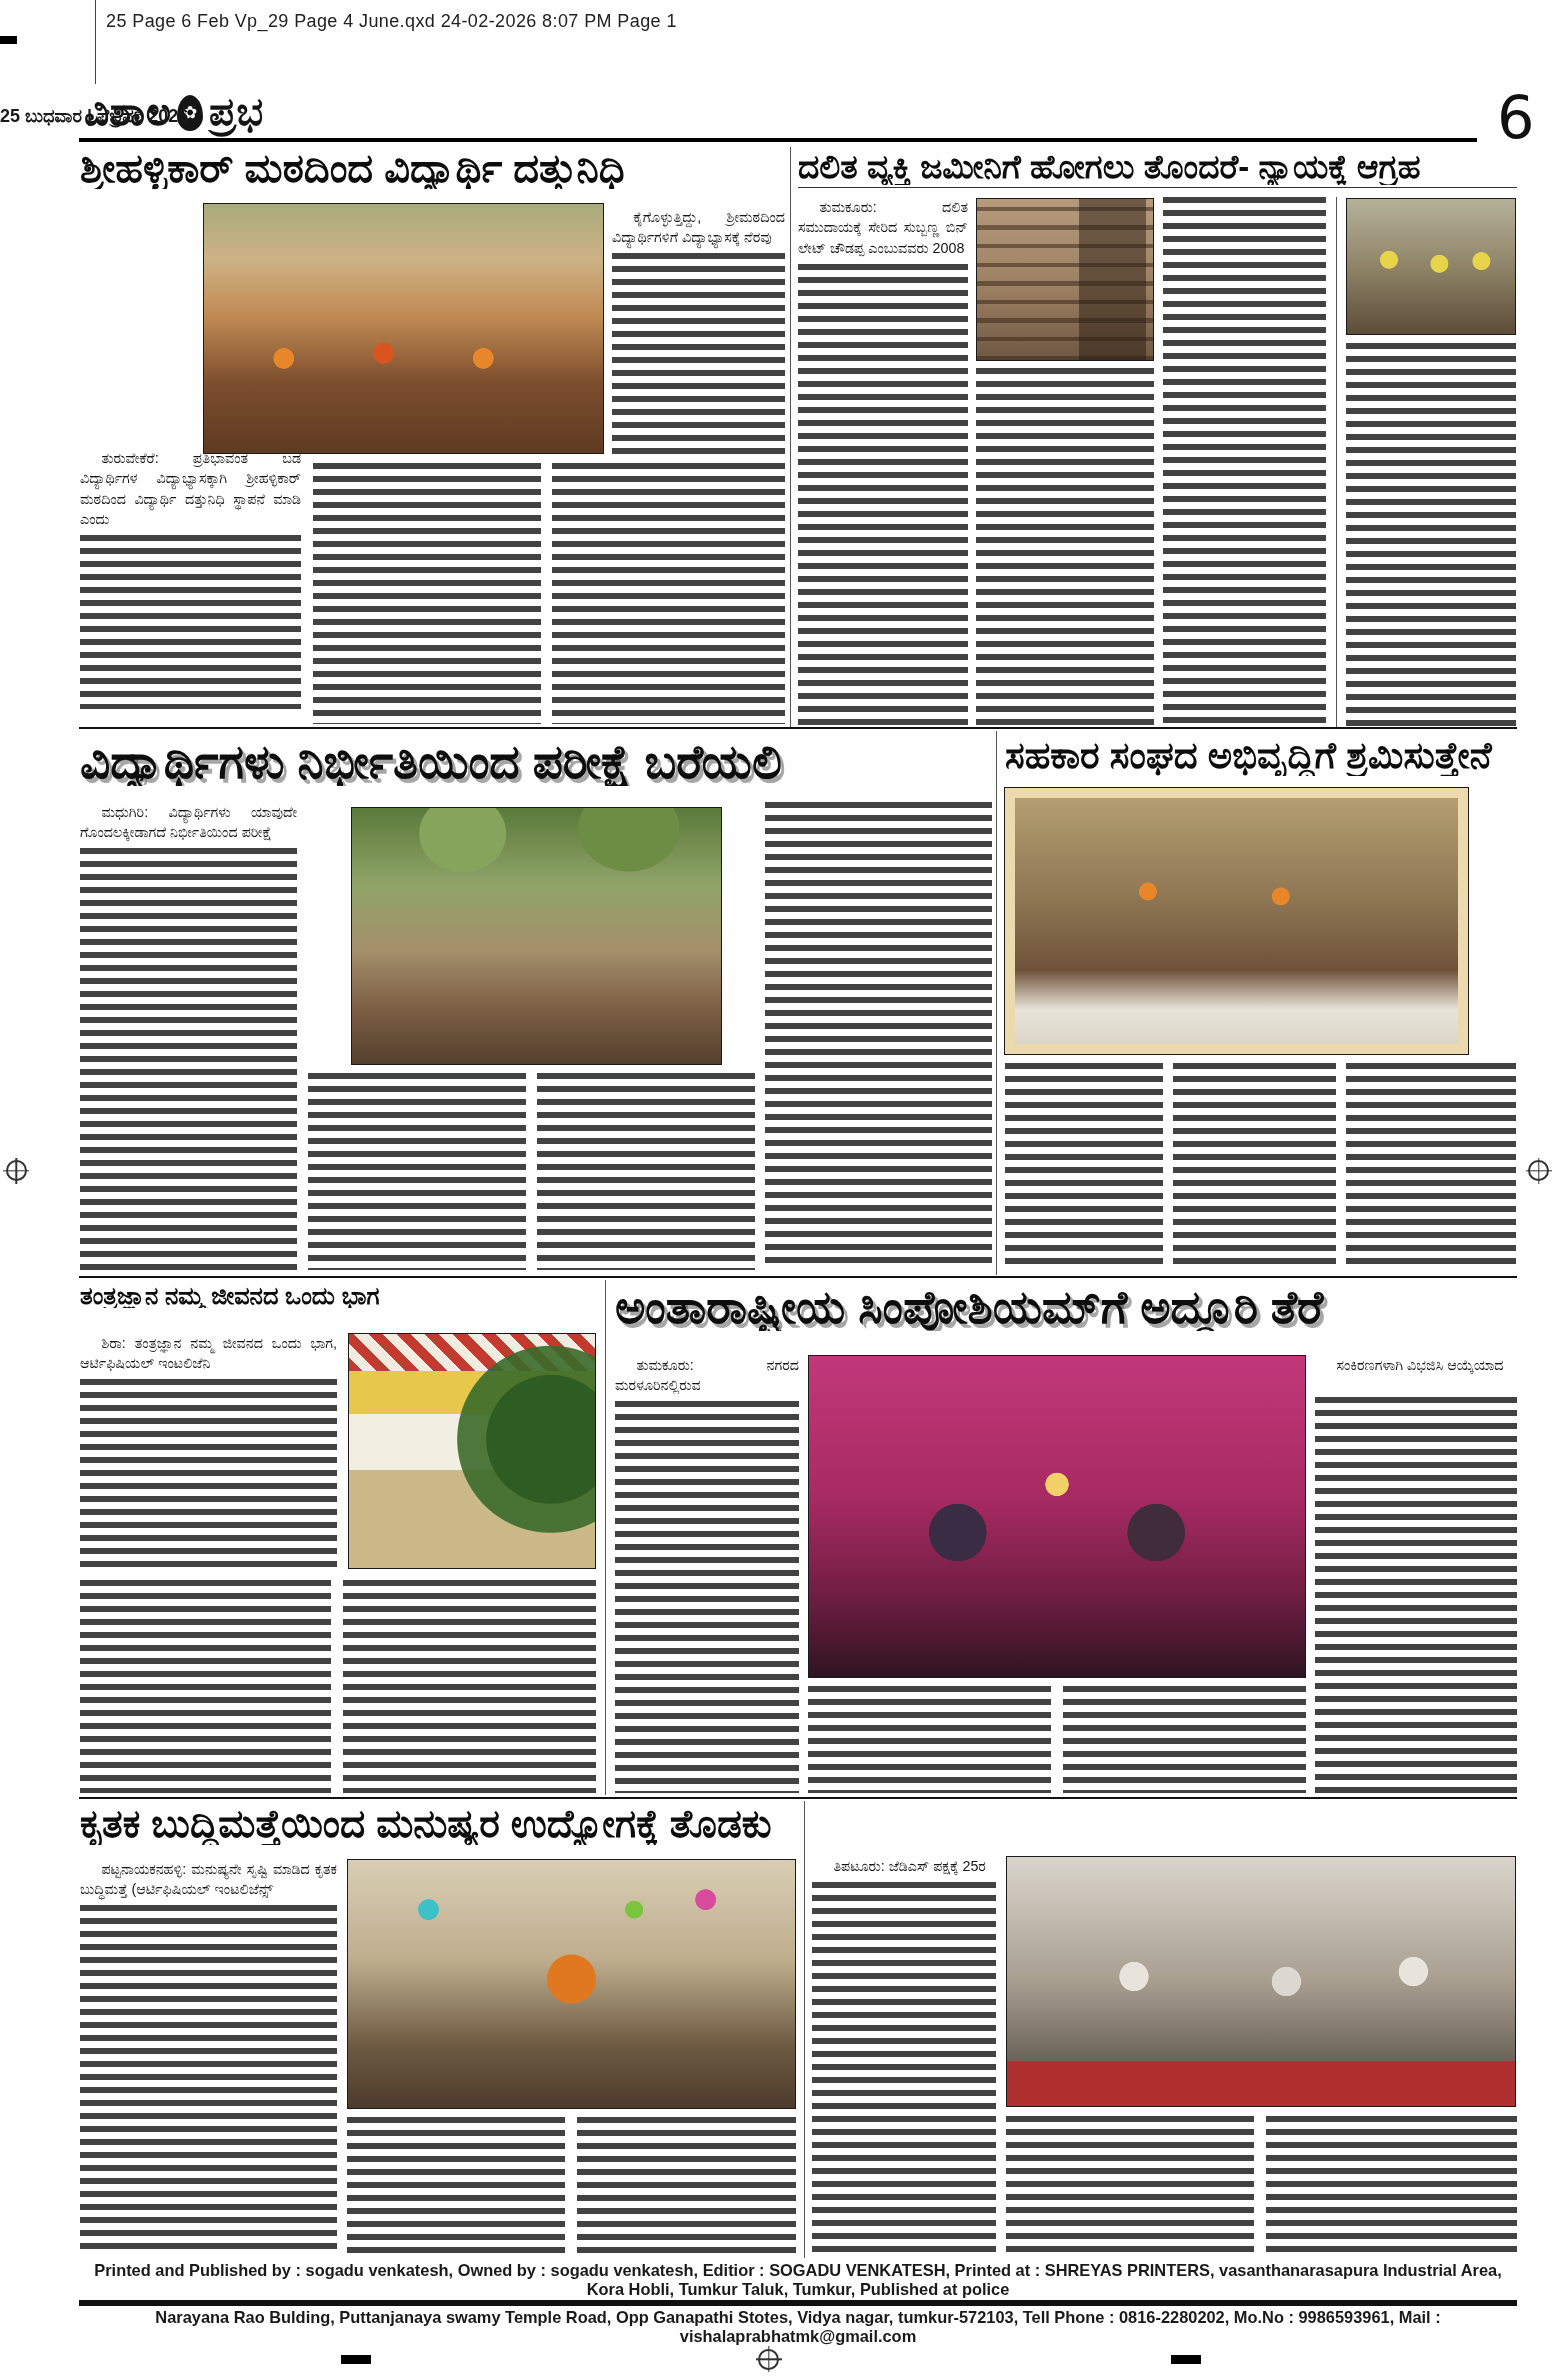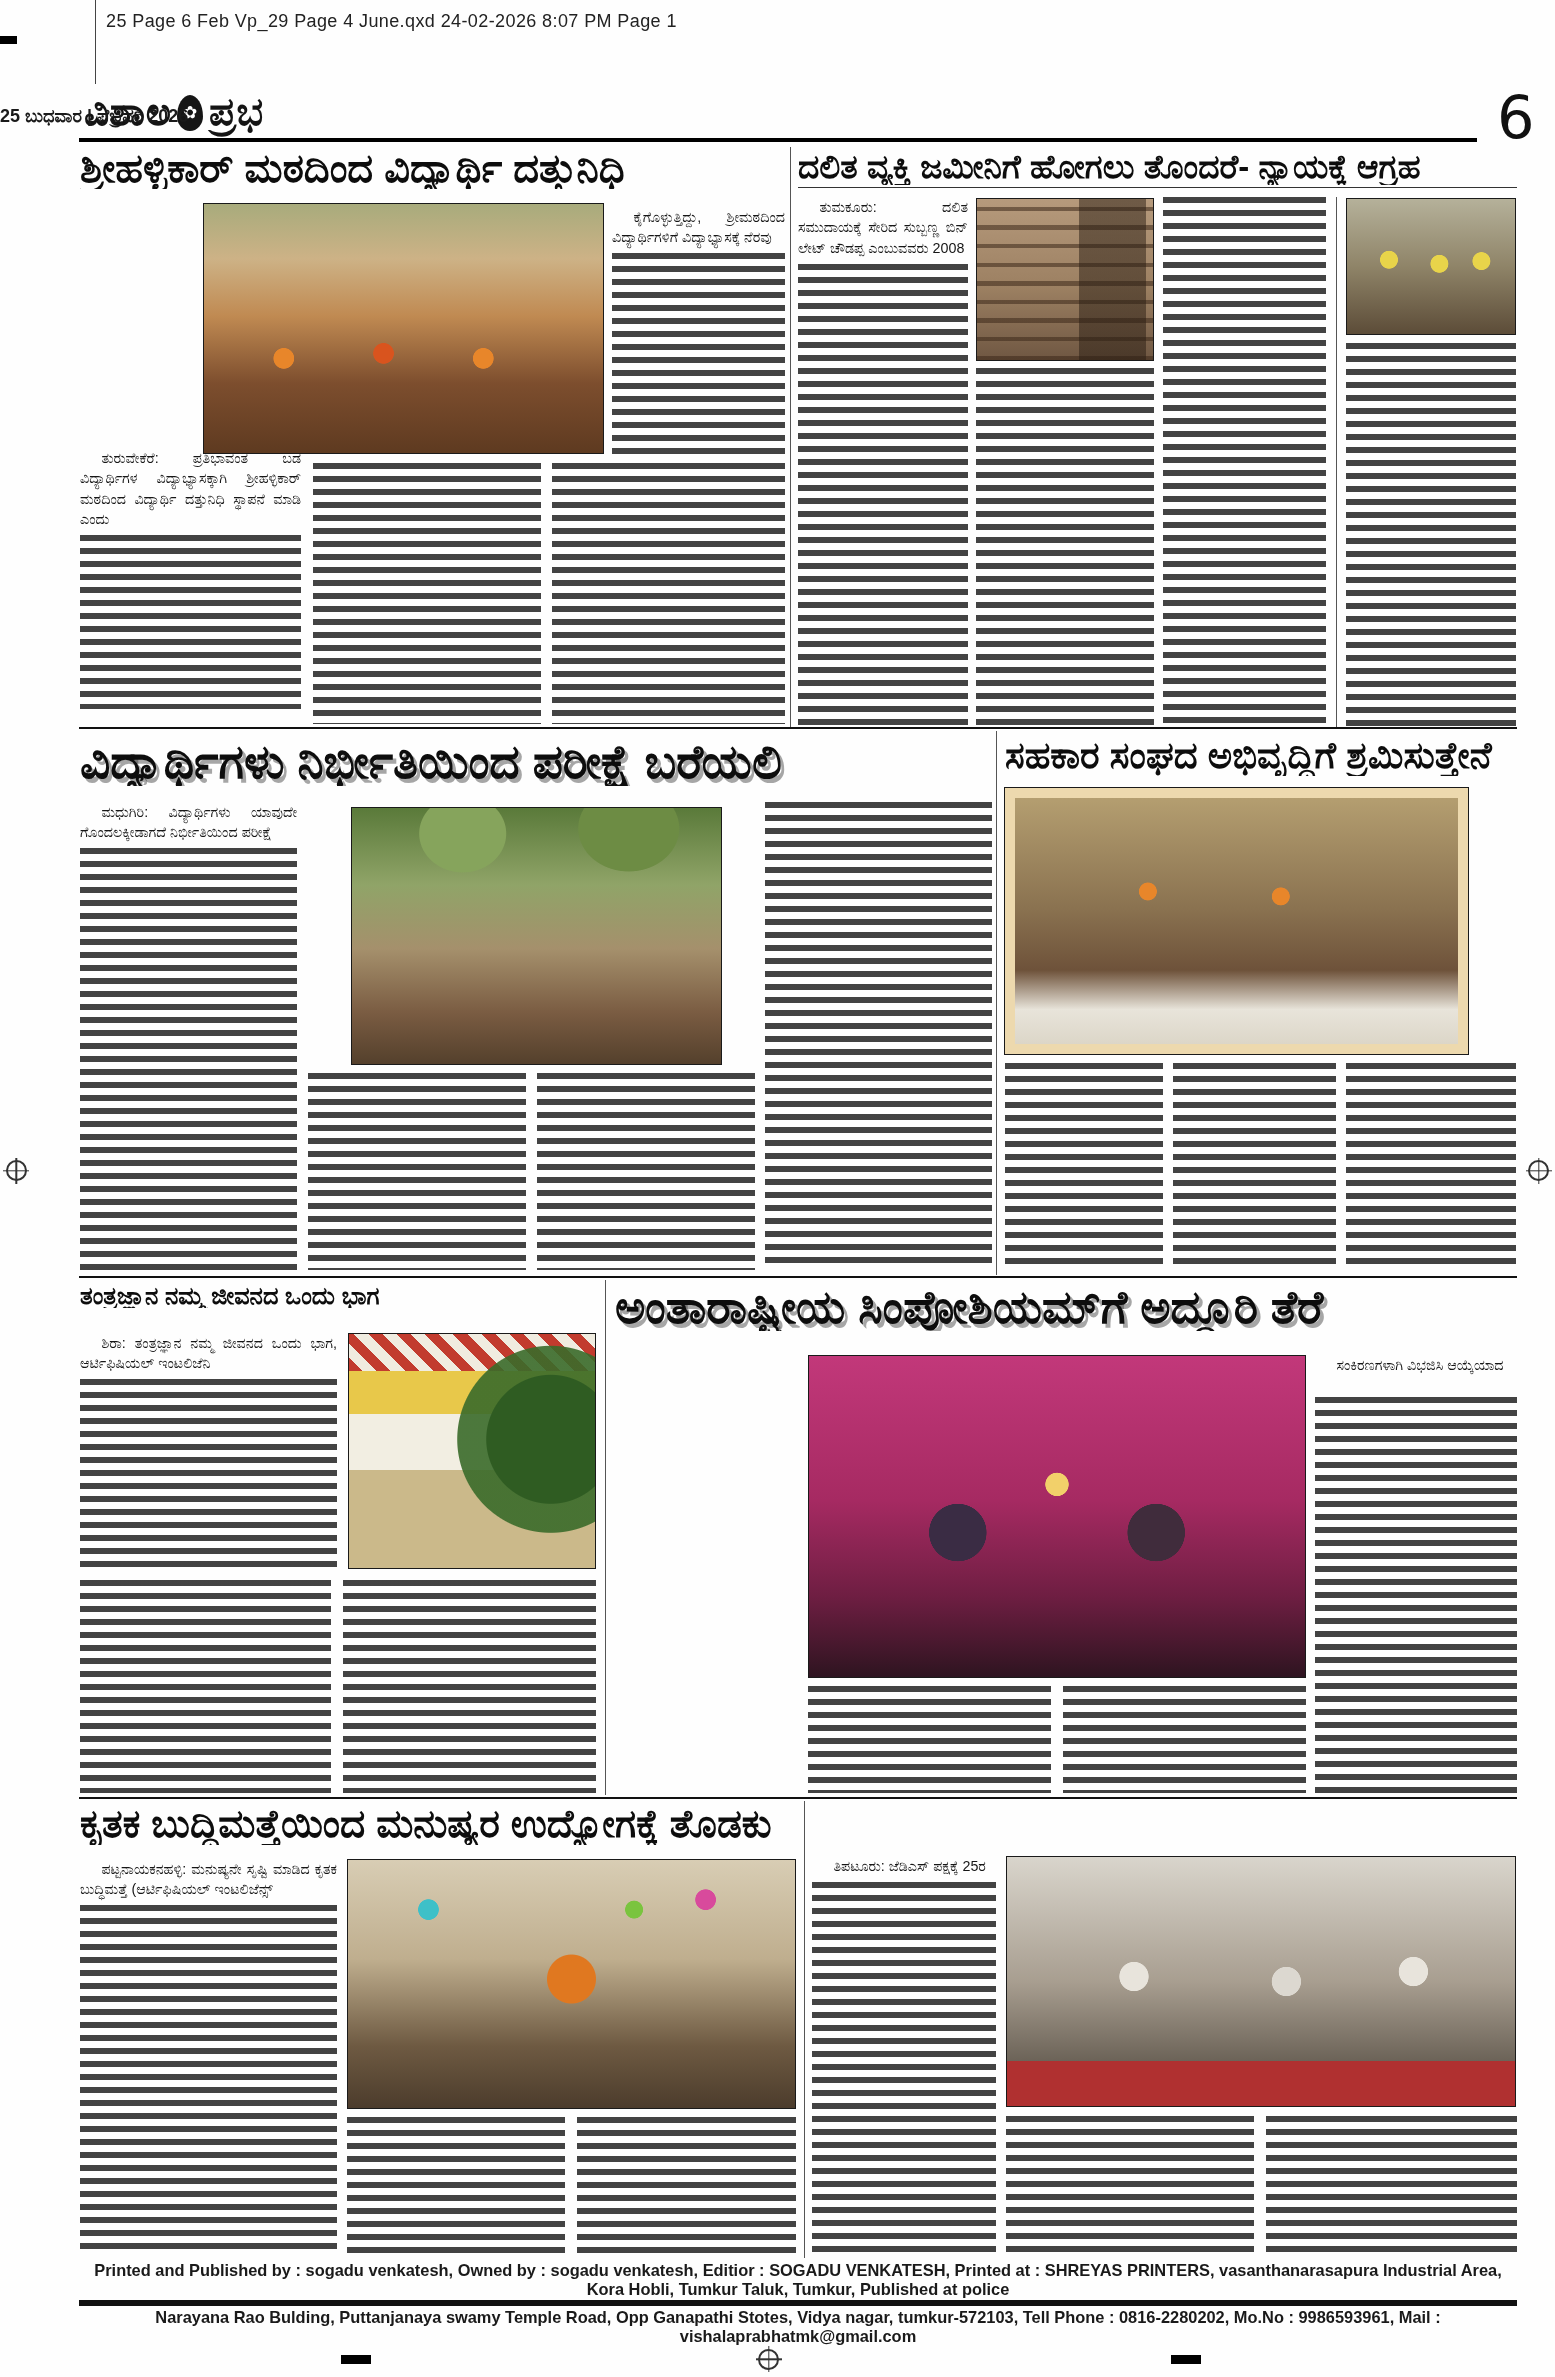--- a/index.html
+++ b/index.html
@@ -194,20 +194,24 @@
   <div class="col" style="left:80px; top:1580px; width:251px; height:213px;">
       <div class="fill"></div>
     </div>
   <div class="col" style="left:343px; top:1580px; width:253px; height:213px;">
       <div class="fill"></div>
     </div>
 
   <div class="vrule" style="left:605px; top:1280px; height:515px;"></div>
 
   <div class="headline hl-shadow" style="left:615px; top:1283px; width:901px; font-size:46px;">ಅಂತಾರಾಷ್ಟ್ರೀಯ ಸಿಂಪೋಶಿಯಮ್‌ಗೆ ಅದ್ದೂರಿ ತೆರೆ</div>
+  <div class="col" style="left:615px; top:1355px; width:184px; height:438px;">
+    <div class="lead">ತುಮಕೂರು: ನಗರದ ಮರಳೂರಿನಲ್ಲಿರುವ</div>
+    <div class="fill"></div>
+  </div>
   <div class="photo ph-f" style="left:808px; top:1355px; width:498px; height:323px;"></div>
   <div class="col" style="left:1315px; top:1355px; width:202px; height:438px;gap:16px;">
     <div class="lead">ಸಂಕಿರಣಗಳಾಗಿ ವಿಭಜಿಸಿ ಆಯ್ಕೆಯಾದ</div>
     <div class="fill"></div>
   </div>
   <div class="col" style="left:808px; top:1686px; width:243px; height:107px;">
       <div class="fill"></div>
     </div>
   <div class="col" style="left:1063px; top:1686px; width:243px; height:107px;">
       <div class="fill"></div>

